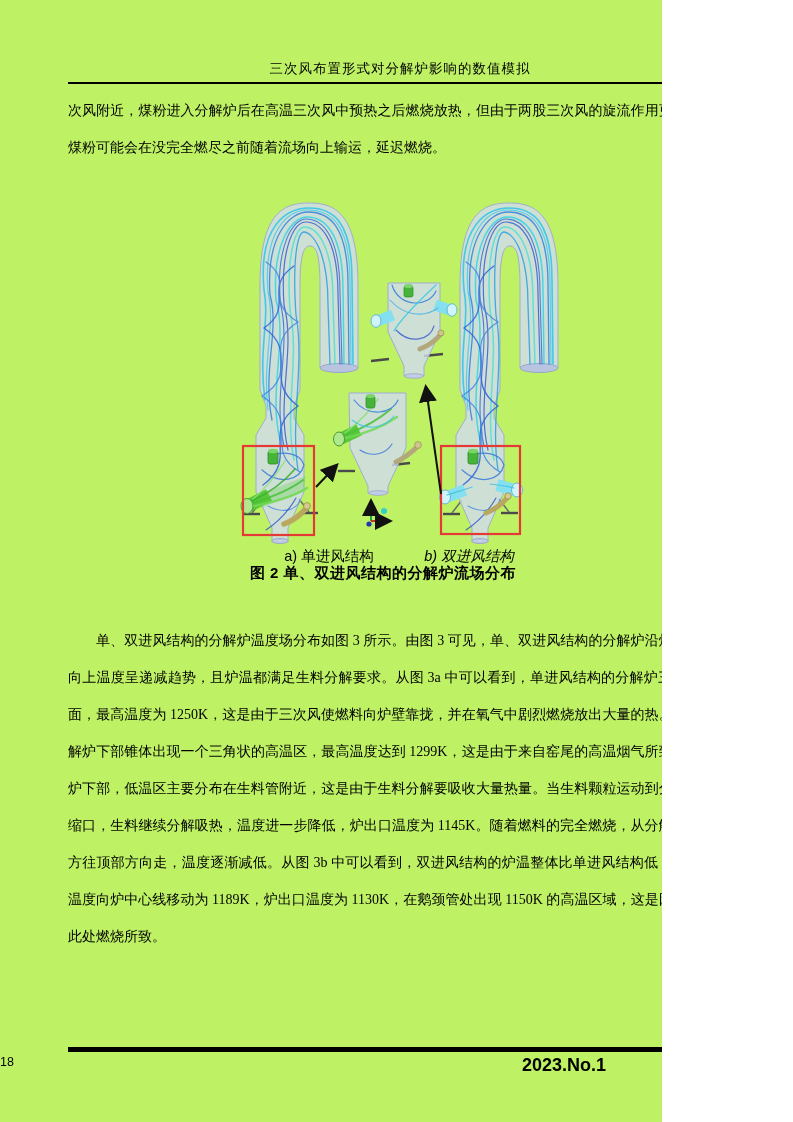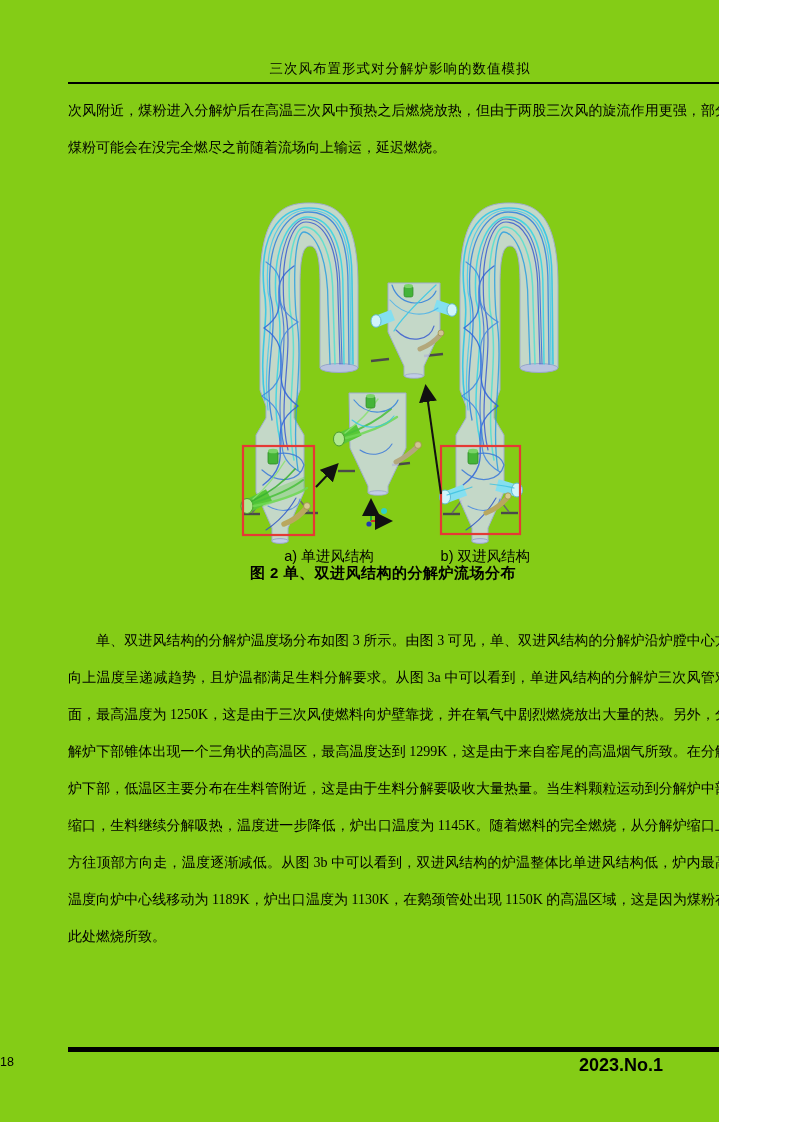--- a/index.html
+++ b/index.html
@@ -1,17 +1,17 @@
 <!DOCTYPE html>
 <html><head>
 <meta charset="utf-8">
 <style>
   html,body{margin:0;padding:0;background:#ffffff;}
   .page{
-    position:relative;width:719px;height:1122px;background:#84cc16;overflow:hidden;
+    position:relative;width:662px;height:1122px;background:#bef264;overflow:hidden;
     font-family:"Liberation Serif","DejaVu Serif",serif;color:#111;
   }
   .running-head{
     position:absolute;left:68px;top:60px;width:664px;text-align:center;
     font-size:13.5px;letter-spacing:1px;color:#000;
   }
   .head-rule{position:absolute;left:68px;top:82px;width:664px;height:0;border-top:2.2px solid #000;}
   .para{
     position:absolute;left:68px;width:661px;text-align:justify;
     font-size:14px;line-height:37px;color:#000;
@@ -20,21 +20,21 @@
   .para-top{top:92px;}
   .para-main{top:622px;text-indent:2em;}
   .section-heading{
     position:absolute;left:68px;top:591px;font-size:18.5px;font-weight:bold;color:#000;
     font-family:"Liberation Serif","DejaVu Serif",serif;letter-spacing:.5px;
   }
   .fig-wrap{position:absolute;left:238px;top:200px;width:332px;height:345px;}
   .fig-cap-ab{position:absolute;top:547px;left:0;width:793px;font-size:14.5px;color:#000;
     font-family:"Liberation Sans","DejaVu Sans",sans-serif;}
   .cap-a{position:absolute;left:268px;width:122px;text-align:center;}
-  .cap-b{position:absolute;left:408px;width:122px;text-align:right;}
+  .cap-b{position:absolute;left:408px;width:122px;text-align:center;font-style:italic;}
   .fig-cap-main{
     position:absolute;top:564px;left:72px;width:622px;text-align:center;
     font-size:15px;font-weight:bold;color:#000;
     font-family:"Liberation Sans","DejaVu Sans",sans-serif;letter-spacing:.5px;
   }
   .footer-bar{position:absolute;left:68px;top:1047px;width:664px;height:5px;background:#000;}
   .footer-page{
     position:absolute;left:0;top:1055px;width:793px;text-align:left;
     font-size:12.5px;font-family:"Liberation Sans","DejaVu Sans",sans-serif;color:#000;
   }

